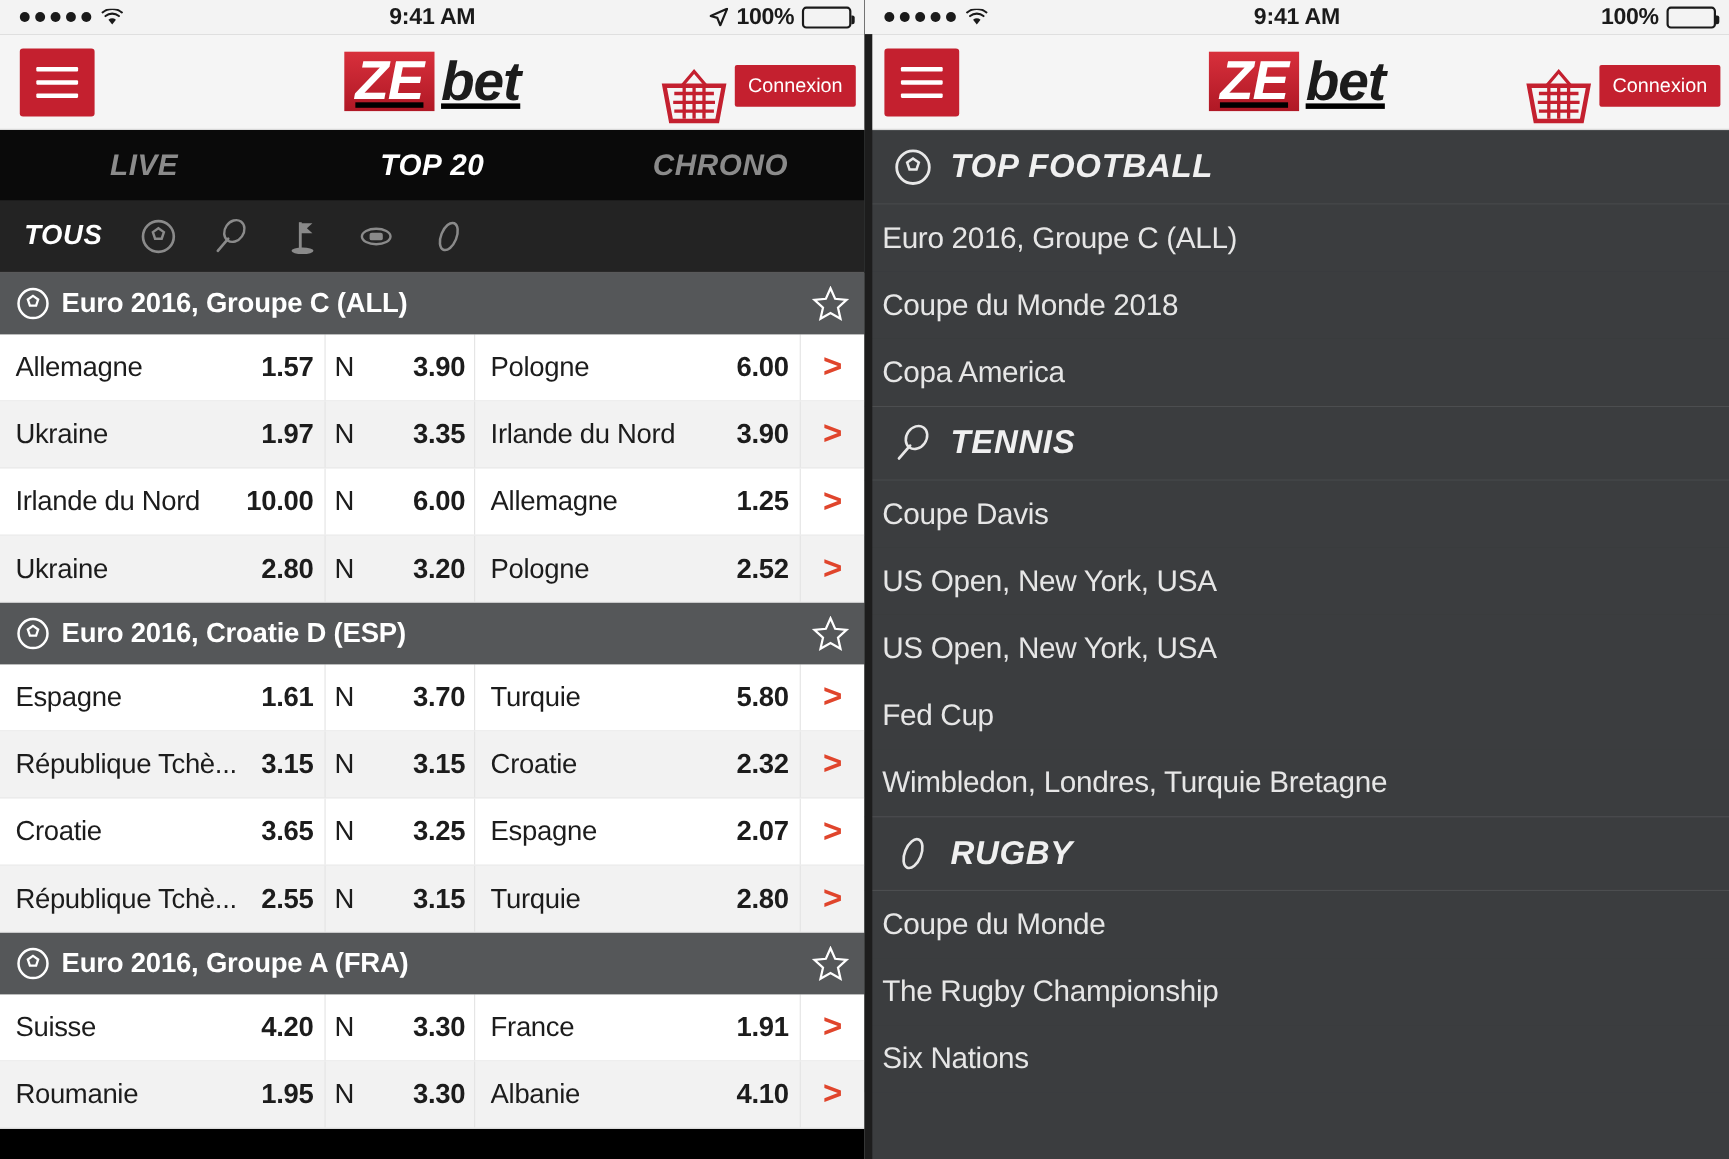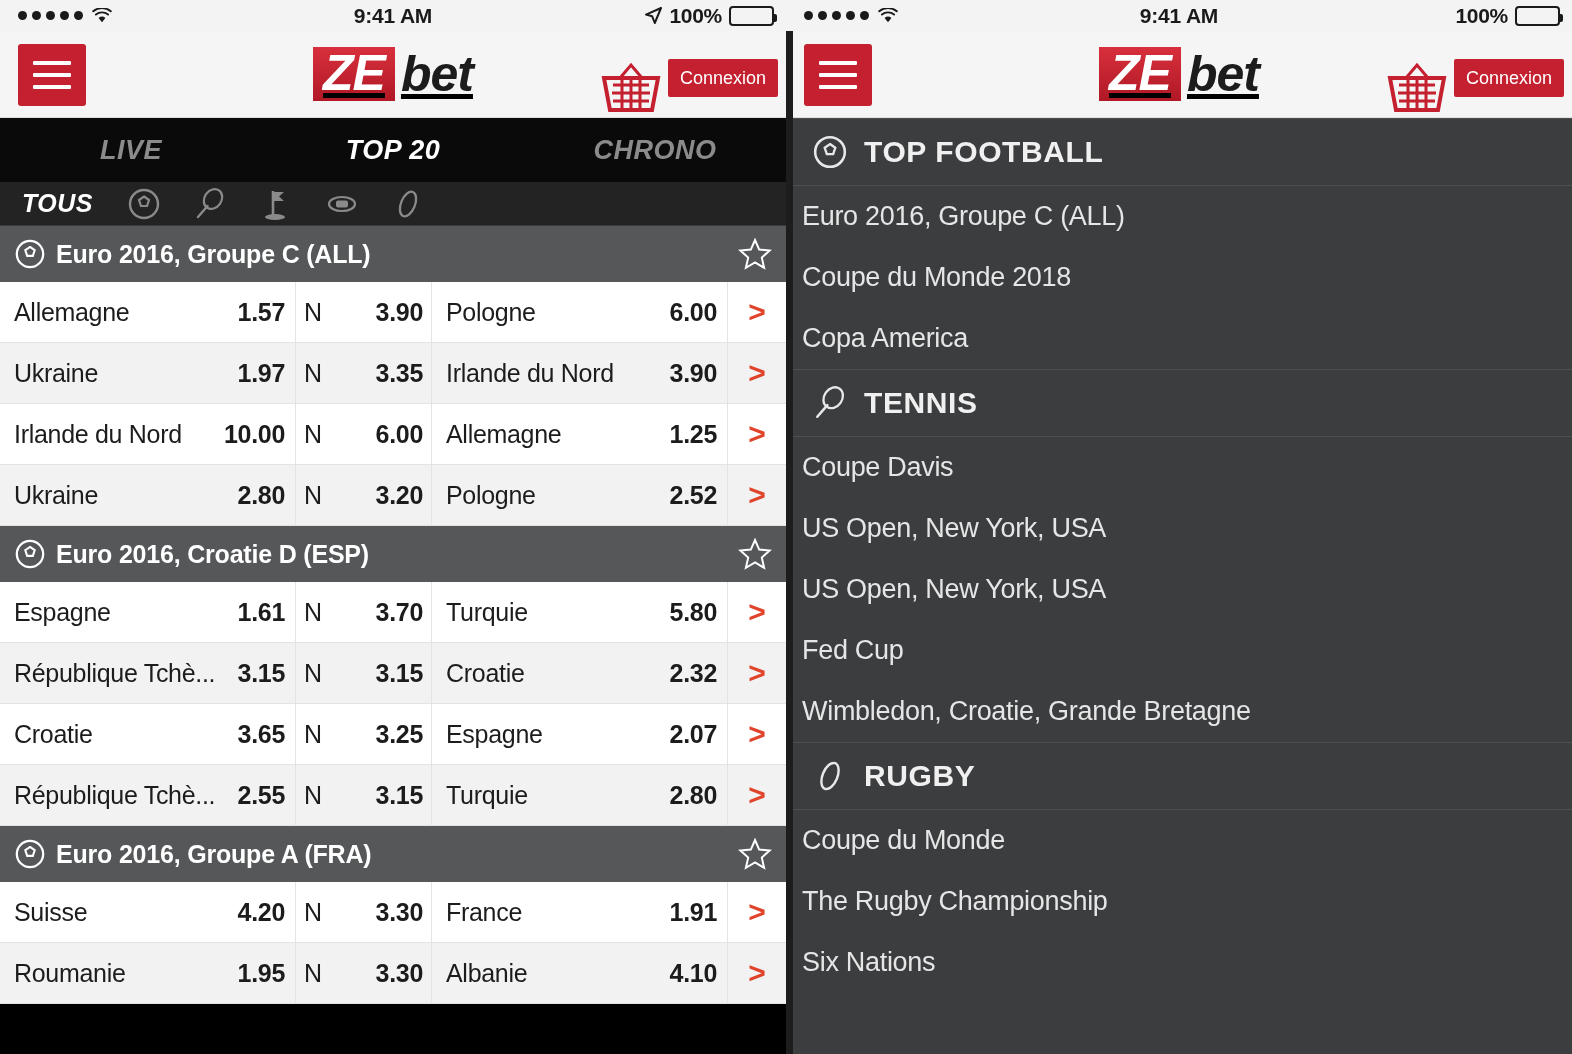--- a/index.html
+++ b/index.html
@@ -54,21 +54,21 @@
     font-family:"Liberation Sans", sans-serif; white-space:nowrap; }
 
   
   .toptabs { height:64px; background:#0a0a0a; display:flex; }
   .toptab { flex:1; display:flex; align-items:center; justify-content:center;
     font-size:27px; font-style:italic; font-weight:bold; color:#8b8b8b;
     letter-spacing:0.5px; cursor:pointer; }
   .toptab.active { color:#ffffff; }
 
   
-  .sportbar { height:44px; background:#232323; display:flex; align-items:center;
+  .sportbar { height:66px; background:#232323; display:flex; align-items:center;
     border-bottom:1px solid #3a3a3a;text-align:center; }
   .tous { font-size:25px; font-style:italic; font-weight:bold; color:#fff;
     letter-spacing:0.5px; padding:0 18px 0 22px; cursor:pointer; }
   .sporticon { width:66px; height:62px; display:flex; align-items:center;
     justify-content:center; cursor:pointer; }
   .sporticon svg { opacity:.62; }
 
   
   .list { background:#fff; }
   .grp-head { height:56px; background:#555759; display:flex; align-items:center;
@@ -97,21 +97,21 @@
   .chev { color:#e0452c; font-size:30px; font-weight:bold; line-height:1; }
 
   
   .edge-sliver { position:absolute; left:0; top:31px; width:7px; bottom:0;
     background:#1d1d1d; z-index:5; }
   .menu { background:#3b3d3f; min-height:100%; }
   .menu-sec { height:68px; display:flex; align-items:center; padding-left:26px;
     border-top:1px solid #4c4e50; border-bottom:1px solid #4c4e50;
     background:#3b3d3f; cursor:pointer; }
   .menu-sec-ico { width:36px; height:36px; margin-right:16px; flex:none; }
-  .menu-sec-txt { color:#f0f0f0; font-size:30px; font-weight:bold;
+  .menu-sec-txt { color:#f0f0f0; font-size:30px; font-style:italic; font-weight:bold;
     letter-spacing:0.6px; }
   .menu-item { height:61px; display:flex; align-items:center; padding-left:16px;
     color:#e6e6e6; font-size:27px; letter-spacing:-0.3px; cursor:pointer;
     background:#3b3d3f; }
 </style>
 </head>
 <body>
 
 <div class="screens">
 
@@ -468,21 +468,21 @@
           <span class="menu-sec-ico"><svg width="36" height="36" viewBox="0 0 34 34">
               <ellipse cx="20" cy="12" rx="8.5" ry="10.5" transform="rotate(35 20 12)" fill="none" stroke="#e8e8e8" stroke-width="2.2"></ellipse>
               <path d="M14.5 19 5 30" stroke="#e8e8e8" stroke-width="2.4" stroke-linecap="round"></path>
             </svg></span>
           <span class="menu-sec-txt">TENNIS</span>
         </div>
         <div class="menu-item">Coupe Davis</div>
         <div class="menu-item">US Open, New York, USA</div>
         <div class="menu-item">US Open, New York, USA</div>
         <div class="menu-item">Fed Cup</div>
-        <div class="menu-item">Wimbledon, Croatie, Grande Bretagne</div>
+        <div class="menu-item">Wimbledon, Londres, Turquie Bretagne</div>
         <div class="menu-sec">
           <span class="menu-sec-ico"><svg width="36" height="36" viewBox="0 0 34 34">
               <ellipse cx="17" cy="17" rx="7" ry="13" transform="rotate(22 17 17)" fill="none" stroke="#e8e8e8" stroke-width="2.3"></ellipse>
             </svg></span>
           <span class="menu-sec-txt">RUGBY</span>
         </div>
         <div class="menu-item">Coupe du Monde</div>
         <div class="menu-item">The Rugby Championship</div>
         <div class="menu-item">Six Nations</div>
       </div>

